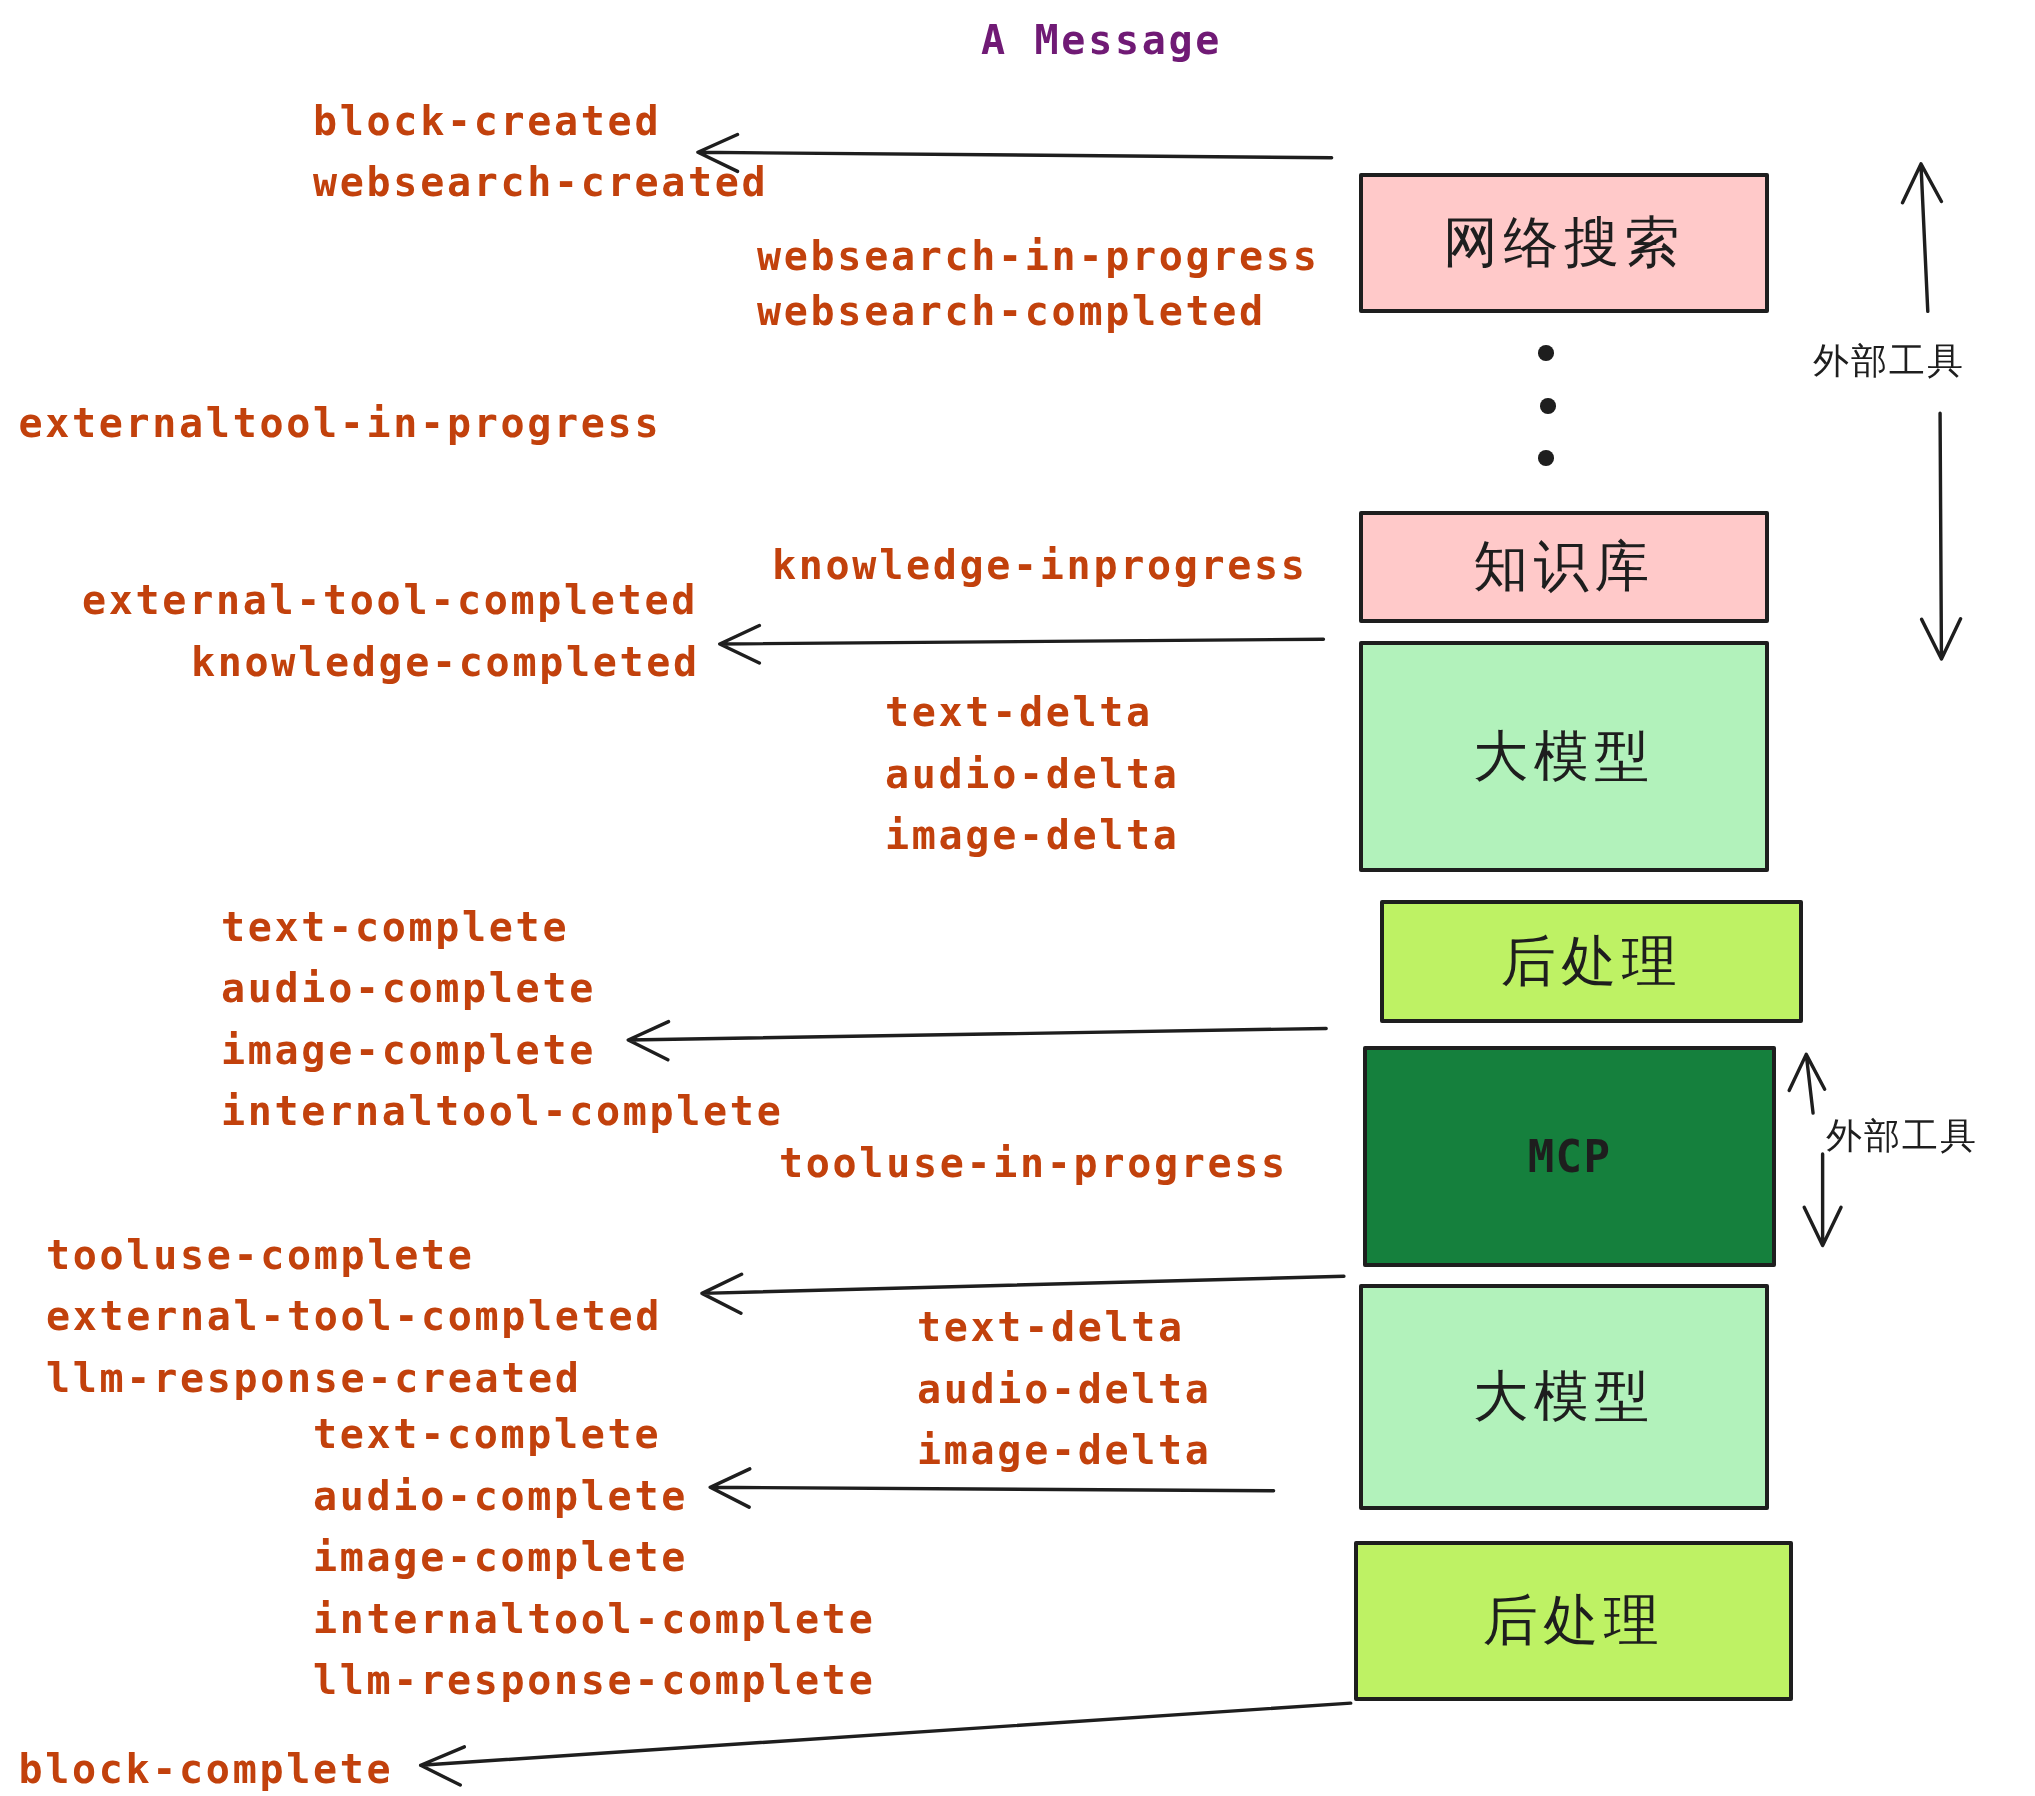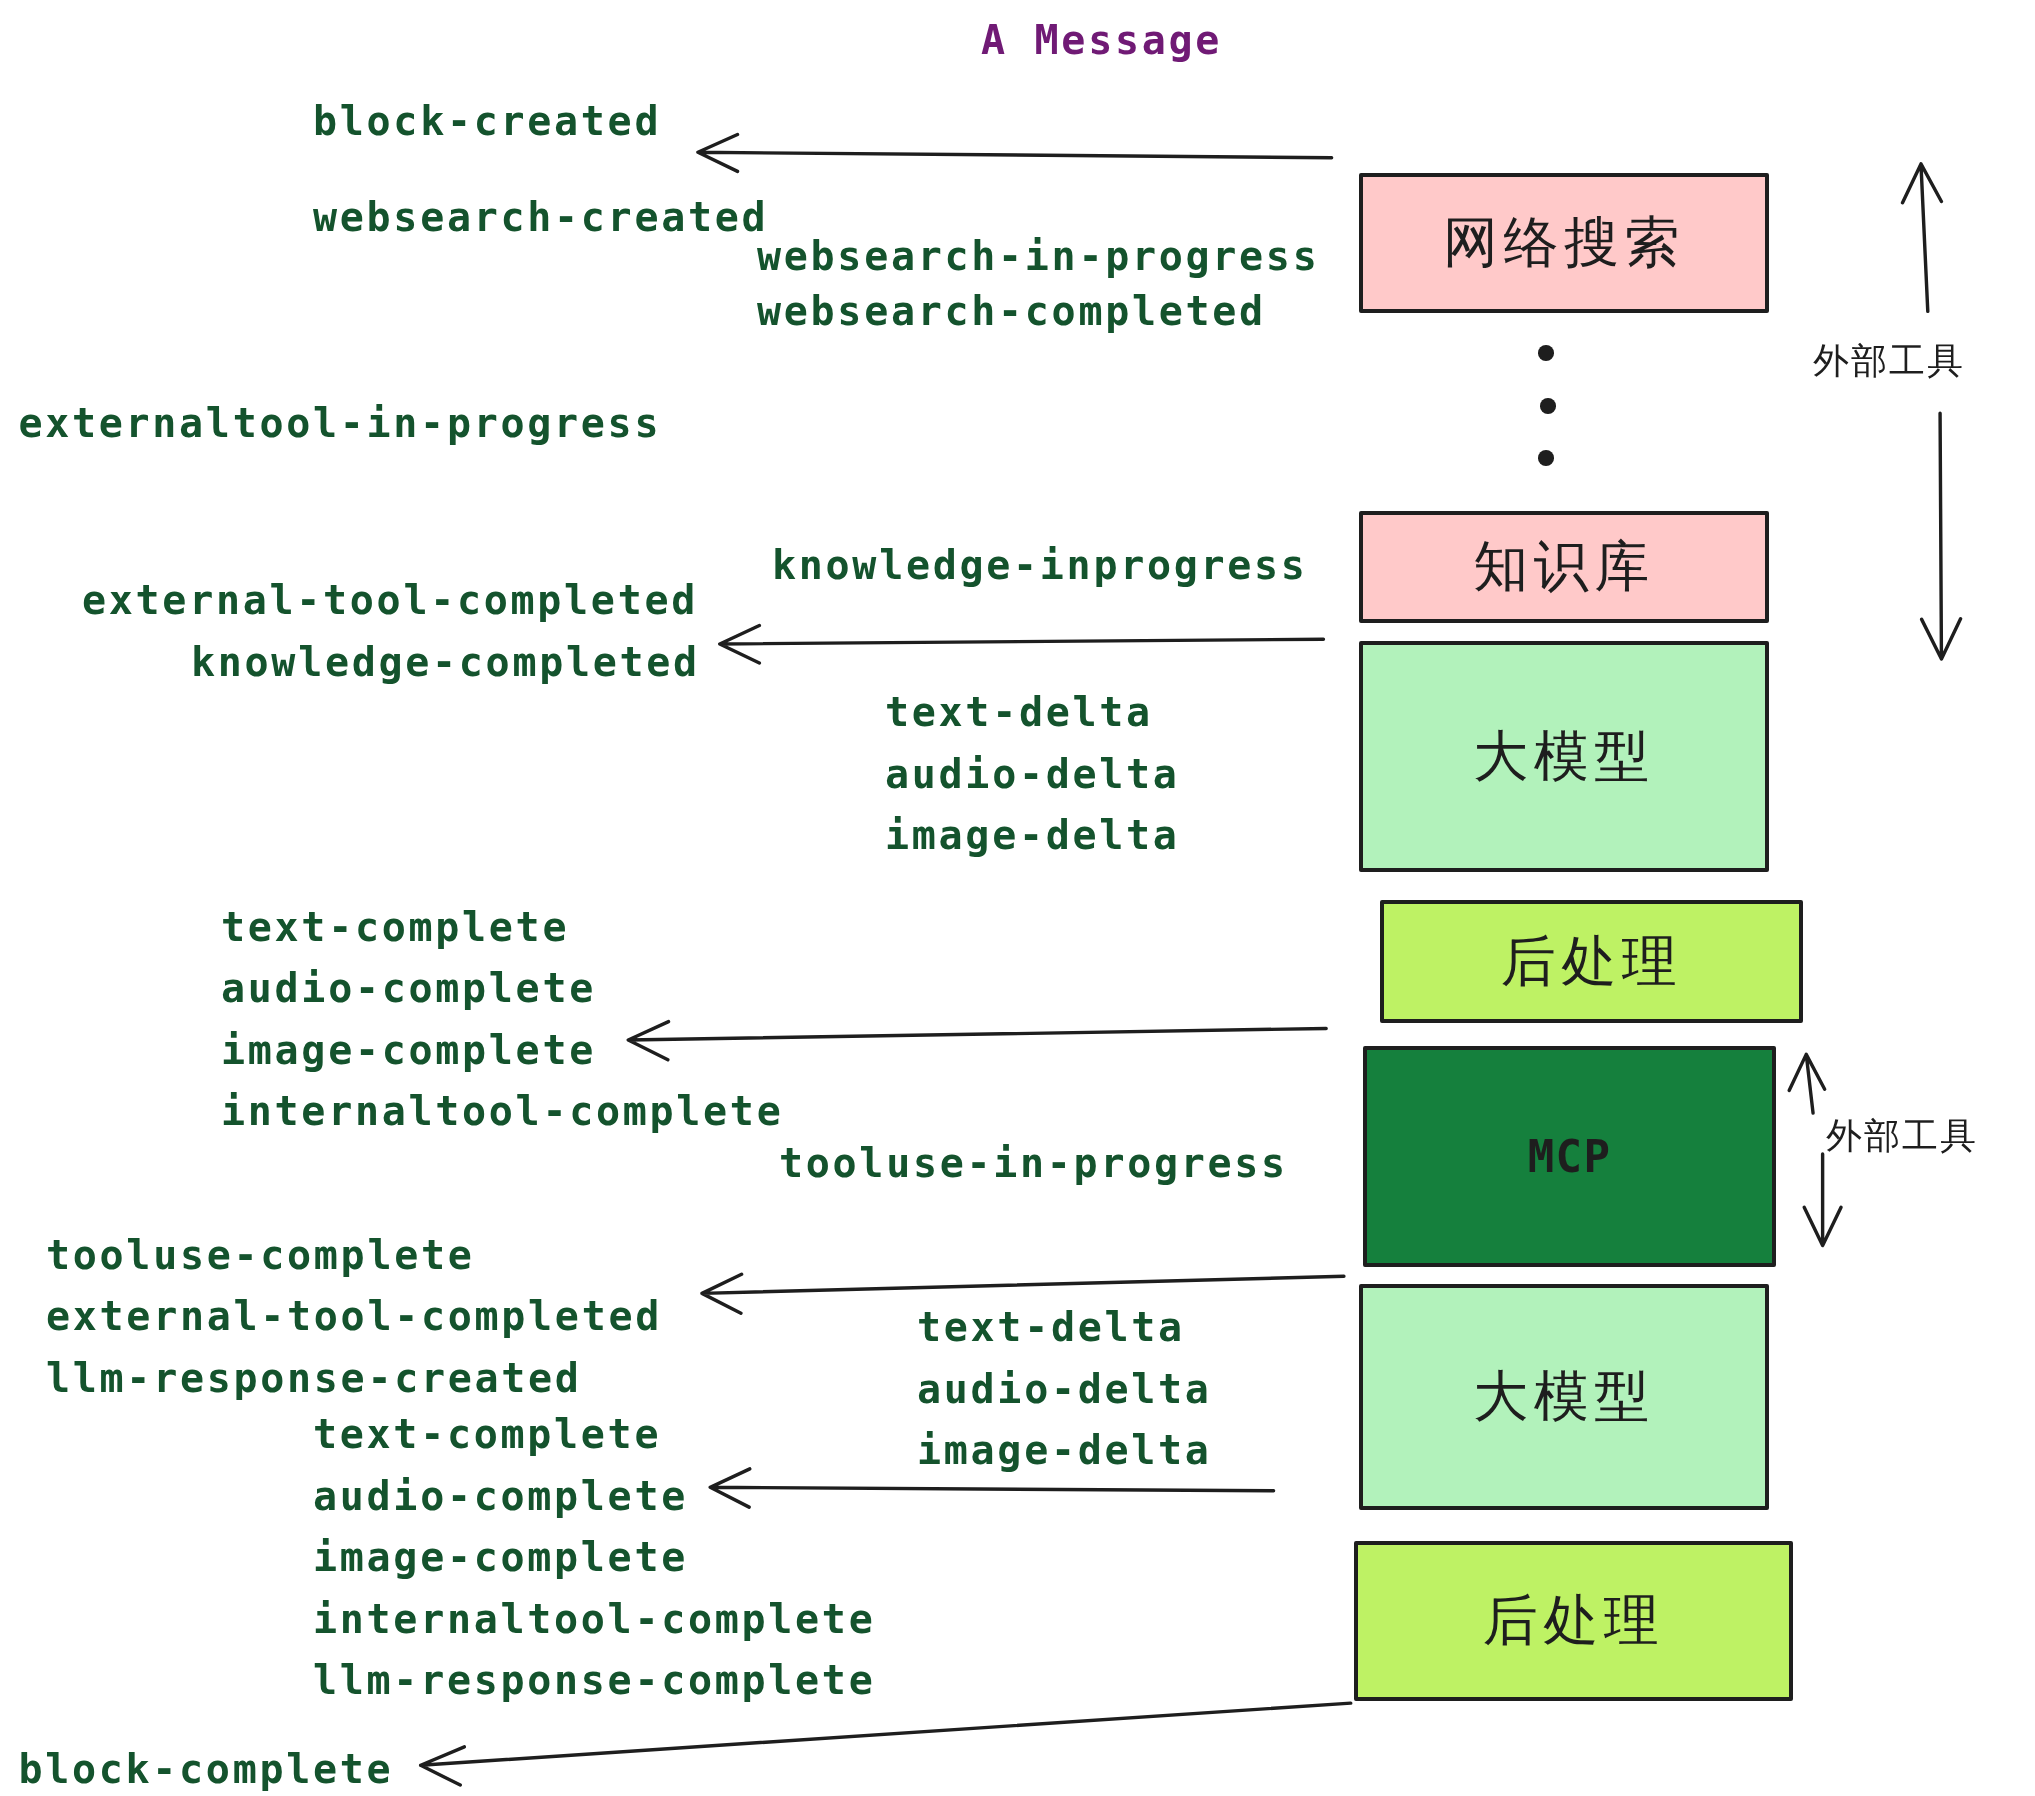--- a/index.html
+++ b/index.html
@@ -6,21 +6,21 @@
   .canvas{
     position:relative;width:2035px;height:1796px;background:#ffffff;
     font-family:"DejaVu Sans Mono", monospace;overflow:hidden;
   }
   .ttl{
     position:absolute;font-size:40px;font-weight:bold;letter-spacing:2.7px;
     color:#701a75;white-space:nowrap;line-height:48px;
   }
   .ev{
     position:absolute;font-size:40px;font-weight:bold;letter-spacing:2.7px;
-    color:#14532d;white-space:nowrap;line-height:48px;
+    color:#c2410c;white-space:nowrap;line-height:48px;
   }
   .box{
     position:absolute;border:4.1px solid #1e1e1e;box-sizing:border-box;
     display:flex;align-items:center;justify-content:center;border-radius:2px;
   }
   .box .lbl{
     font-family:"DejaVu Sans","Liberation Sans",sans-serif;
     font-size:55px;color:#1e1e1e;letter-spacing:5.5px;white-space:nowrap;
   }
   .box.mono .lbl{
@@ -41,21 +41,21 @@
   svg.arrows path{stroke:#1e1e1e;stroke-width:5;fill:none;stroke-linecap:round;stroke-linejoin:round;}
 </style>
 </head>
 <body>
 
 <div class="canvas">
 
   <div class="ttl" style="left:981px;top:15.7px;">A Message</div>
 
   <div class="ev" style="left:313px;top:97px;">block-created</div>
-  <div class="ev" style="left:313px;top:158px;margin-top:35px;">websearch-created</div>
+  <div class="ev" style="left:313px;top:158px;">websearch-created</div>
   <div class="ev" style="left:757px;top:201px;margin-top:31px;">websearch-in-progress</div>
   <div class="ev" style="left:757px;top:287px;text-align:right;">websearch-completed</div>
   <div class="ev" style="left:18.4px;top:399px;">externaltool-in-progress</div>
   <div class="ev" style="left:82px;top:576px;">external-tool-completed</div>
   <div class="ev" style="left:191px;top:638px;">knowledge-completed</div>
   <div class="ev" style="left:772px;top:541px;">knowledge-inprogress</div>
   <div class="ev" style="left:885px;top:688px;">text-delta</div>
   <div class="ev" style="left:885px;top:750px;">audio-delta</div>
   <div class="ev" style="left:885px;top:811px;">image-delta</div>
   <div class="ev" style="left:221px;top:903px;">text-complete</div>

